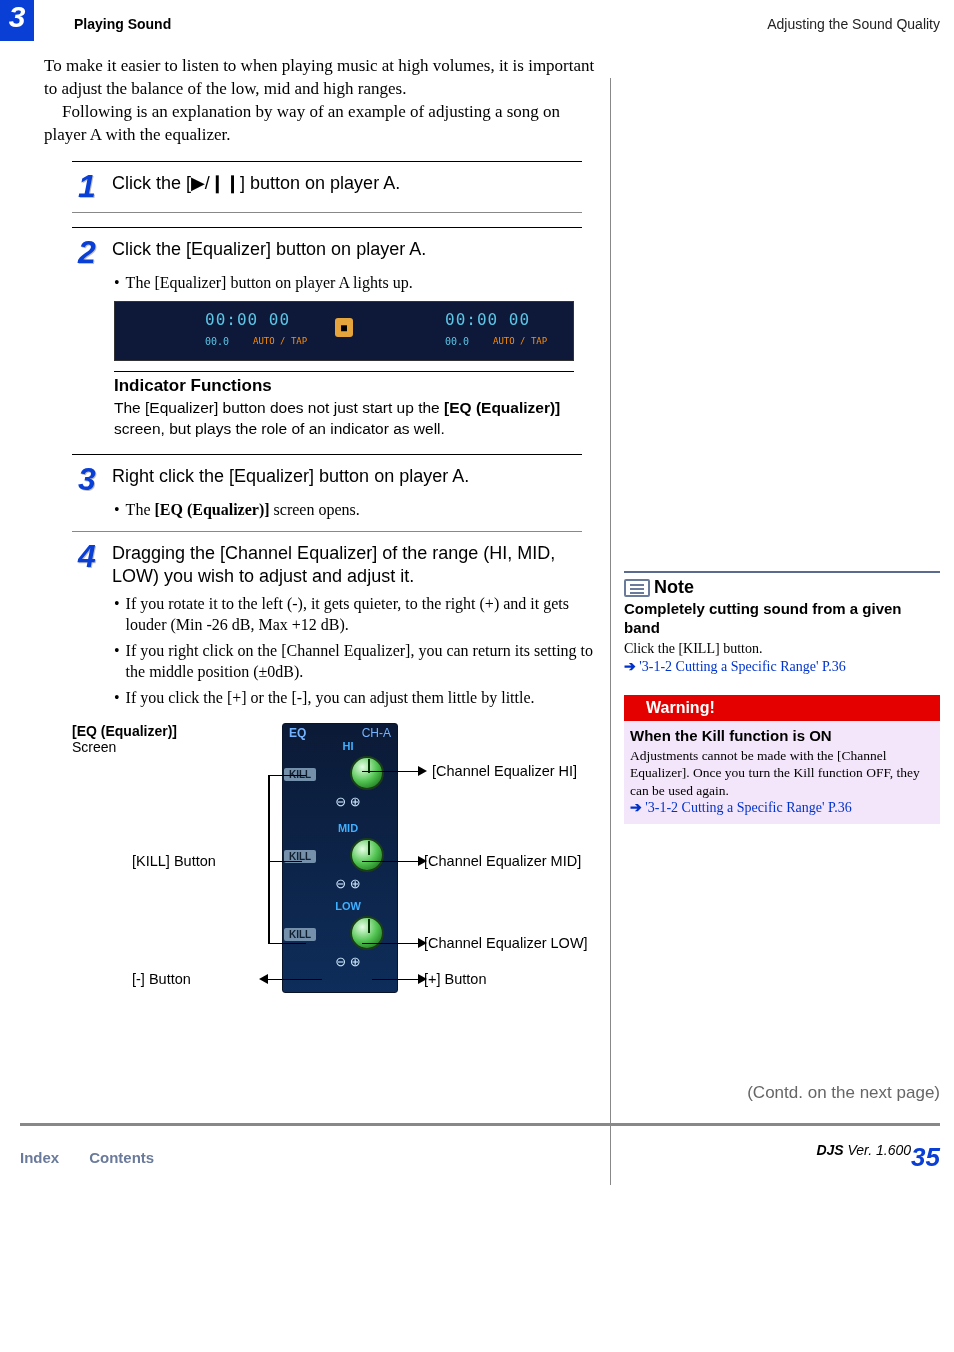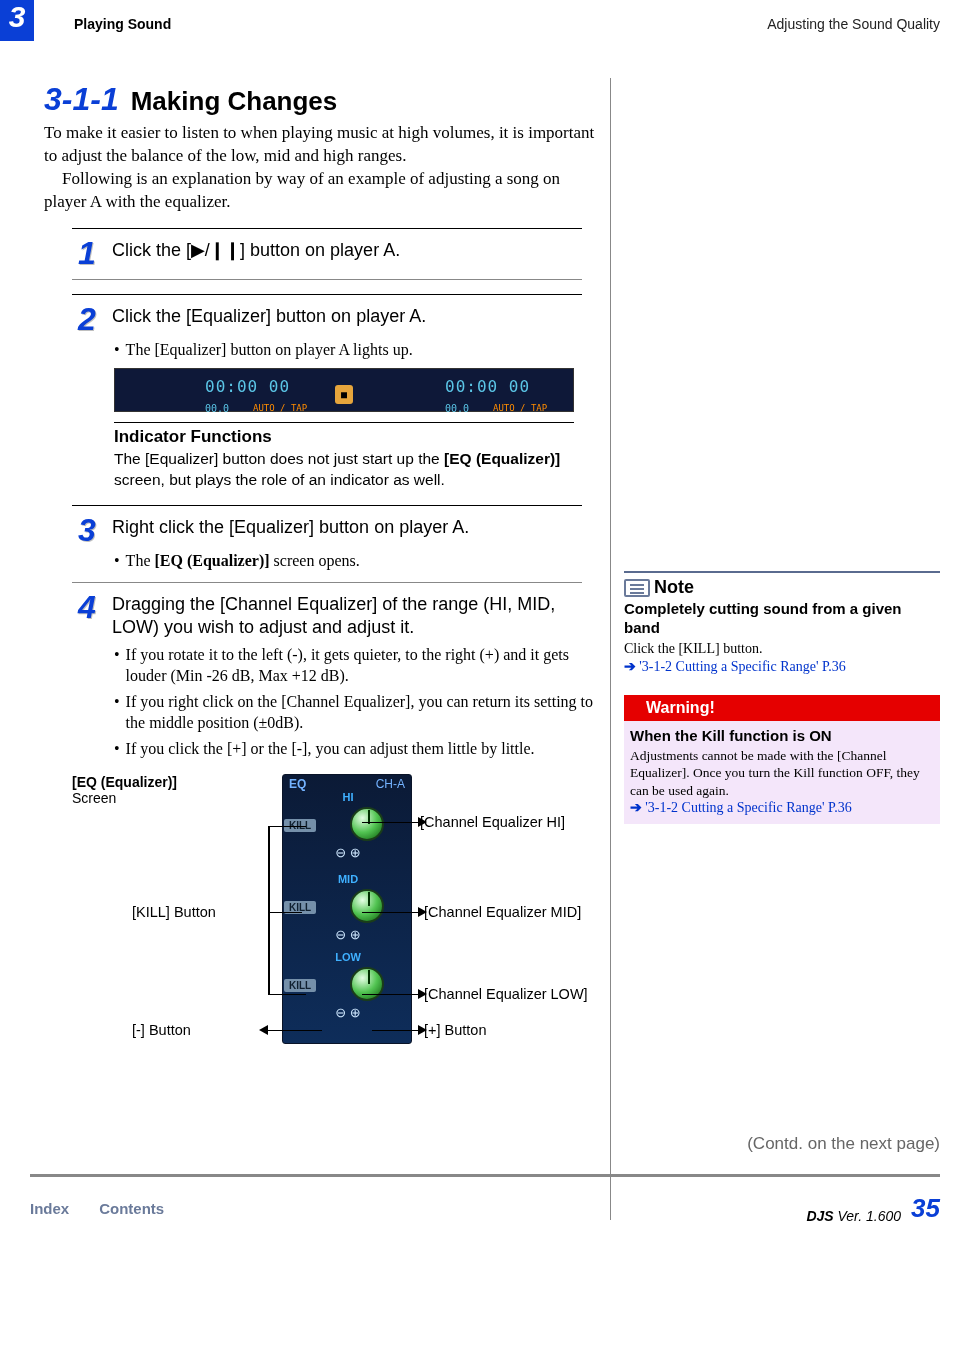--- a/index.html
+++ b/index.html
@@ -19,30 +19,30 @@
   .intro-text { font-size: 17px; line-height: 1.35; margin-top: 4px; }
   .intro-text .indent { text-indent: 18px; display: block; }
   .step-hr-top { border: none; border-top: 1.5px solid #000; margin: 14px 0 10px 28px; width: 510px; }
   .step-hr-bot { border: none; border-top: 1px solid #888; margin: 10px 0 0 28px; width: 510px; }
   .step-row { display: flex; align-items: flex-start; gap: 10px; padding-left: 28px; }
   .step-num-img { font-family: Arial, sans-serif; font-weight: bold; font-style: italic; font-size: 32px; color: #0a3fd6; width: 30px; text-align: center; line-height: 1; text-shadow: 1px 1px 0 rgba(0,0,0,0.25); flex-shrink: 0; margin-top: -2px; }
   .step-text { font-family: Arial, sans-serif; font-size: 18px; line-height: 1.3; }
   .step-sub { font-family: Georgia, serif; font-size: 16px; padding-left: 70px; margin-top: 4px; }
   .step-sub-item { display: flex; gap: 6px; margin-bottom: 4px; line-height: 1.35; }
   .step-sub-item .bull { flex-shrink: 0; }
-  .ui-img-placeholder { background: #0e1838; width: 460px; height: 44px; margin: 8px 0 8px 70px; border: 1px solid #333; position: relative; }
+  .ui-img-placeholder { background: #0e1838; width: 460px; height: 60px; margin: 8px 0 8px 70px; border: 1px solid #333; position: relative; }
   .ui-img-inner { position: absolute; color: #5bc5e6; font-family: monospace; font-size: 10px; }
   .indicator-block { margin: 10px 0 0 70px; width: 460px; }
   .indicator-hr { border: none; border-top: 1.5px solid #000; margin-bottom: 4px; }
   .indicator-title { font-family: Arial, sans-serif; font-weight: bold; font-size: 17px; margin-bottom: 2px; }
   .indicator-body { font-family: Arial, sans-serif; font-size: 15.5px; line-height: 1.35; }
   .indicator-body b { font-weight: bold; }
   .eq-diagram { margin: 14px 0 0 28px; position: relative; height: 280px; }
   .eq-screen-label { font-family: Arial, sans-serif; font-size: 14px; position: absolute; left: 0; top: 0; }
-  .eq-panel { position: absolute; left: 210px; top: 0; width: 130px; height: 270px; background: linear-gradient(#0b1a36,#0e2d5a); border: 1px solid #0a1428; border-radius: 3px; }
+  .eq-panel { position: absolute; left: 210px; top: 0; width: 116px; height: 270px; background: linear-gradient(#0b1a36,#0e2d5a); border: 1px solid #0a1428; border-radius: 3px; }
   .eq-band { position: absolute; width: 128px; left: 1px; text-align: center; }
   .eq-band-label { color: #3fb0ff; font-family: Arial, sans-serif; font-size: 11px; font-weight: bold; }
   .eq-kill { display: inline-block; background: #7590aa; color: #102030; font-family: Arial, sans-serif; font-size: 10px; font-weight: bold; padding: 1px 5px; border-radius: 2px; margin-top: 3px; }
   .eq-knob { width: 34px; height: 34px; border-radius: 50%; background: radial-gradient(circle at 35% 30%, #e6ffe6, #52c452, #0a5a0a); margin: 4px auto; border: 2px solid #1a3d1a; position: relative; }
   .eq-knob::after { content: ''; position: absolute; width: 2px; height: 14px; background: #003000; top: 1px; left: 16px; }
   .eq-pm { color: #cfe8ff; font-family: Arial, sans-serif; font-size: 13px; }
   .eq-eq-label { position: absolute; left: 6px; top: 2px; color: #74b3ff; font-family: Arial, sans-serif; font-weight: bold; font-size: 12px; }
   .eq-ch-label { position: absolute; right: 6px; top: 2px; color: #74b3ff; font-family: Arial, sans-serif; font-weight: normal; font-size: 12px; }
   .callout { position: absolute; font-family: Arial, sans-serif; font-size: 14.5px; }
   .callout-left { }
@@ -61,24 +61,24 @@
   .note-icon::after { content: ''; position: absolute; left: 4px; top: 3px; right: 4px; height: 2px; background: #6a7a9a; box-shadow: 0 4px 0 #6a7a9a, 0 8px 0 #6a7a9a; }
   .note-sub { font-family: Arial, sans-serif; font-weight: bold; font-size: 15px; margin-top: 2px; line-height: 1.25; }
   .note-body { font-family: Georgia, serif; font-size: 14px; margin-top: 2px; line-height: 1.3; }
   .note-link { color: #0033cc; font-size: 14px; }
   .note-arrow { font-family: Arial, sans-serif; font-weight: bold; }
   .warn-box { margin-top: 12px; }
   .warn-header { background: #e50000; color: #fff; font-family: Arial, sans-serif; font-weight: bold; font-size: 16px; padding: 4px 22px; }
   .warn-body { background: #f4e6fa; padding: 6px 6px 8px; }
   .warn-sub { font-family: Arial, sans-serif; font-weight: bold; font-size: 15px; margin-bottom: 3px; }
   .warn-text { font-family: Georgia, serif; font-size: 13.5px; line-height: 1.3; }
-  .footer { border-top: 3px solid #888; margin: 20px 14px 0 30px; display: flex; justify-content: space-between; align-items: center; padding: 16px 0 12px; }
+  .footer { border-top: 3px solid #888; margin: 20px 14px 0 20px; display: flex; justify-content: space-between; align-items: center; padding: 16px 0 12px; }
   .footer-links { display: flex; gap: 30px; }
   .footer-link { font-family: Arial, sans-serif; font-weight: bold; font-size: 15px; color: #6a7a9a; }
-  .footer-right { font-family: Arial, sans-serif; font-size: 14px; display: flex; align-items: flex-end; gap: 10px; }
+  .footer-right { font-family: Arial, sans-serif; font-size: 14px; display: flex; align-items: flex-start; }
   .footer-ver { font-style: italic; }
   .footer-ver b { font-style: italic; }
   .footer-page { font-family: Arial, sans-serif; font-weight: bold; font-style: italic; font-size: 26px; color: #0a3fd6; }
 </style>
 </head>
 <body>
 <div class="page">
 
 <div class="header-bar">
   <div class="chapter-num">3</div>
@@ -88,24 +88,20 @@
   </div>
 </div>
 <div style="display:flex">
       <div style="width:34px;height:3px;background:#0a3fd6"></div>
     </div>
 
 <div class="vertical-sep"></div>
 
 <div class="body-wrap">
   <div class="main-col">
-    <div class="sec-heading">
-      <span class="sec-num">3-1-1</span>
-      <span class="sec-title">Making Changes</span>
-    </div>
     <div class="intro-text">
       <span>To make it easier to listen to when playing music at high volumes, it is important to adjust the balance of the low, mid and high ranges.</span>
       <span class="indent">Following is an explanation by way of an example of adjusting a song on player A with the equalizer.</span>
     </div>
 
     <hr class="step-hr-top">
     <div class="step-row">
       <div class="step-num-img">1</div>
       <div class="step-text">Click the [▶/❙❙] button on player A.</div>
     </div>
@@ -198,21 +194,21 @@
         <div class="eq-band" style="top:176px">
           <div class="eq-band-label">LOW</div>
           <div style="display:flex;justify-content:center;align-items:center;gap:6px">
                 <span class="eq-kill">KILL</span>
                 <div class="eq-knob"></div>
               </div>
           <div class="eq-pm"><span>⊖</span> <span>⊕</span></div>
         </div>
       </div>
 
-      <div class="callout" style="left:348px; top:40px">[Channel Equalizer HI]</div>
+      <div class="callout" style="left:360px; top:40px">[Channel Equalizer HI]</div>
       <div class="arrow-line h" style="left:290px; top:48px; width:56px"></div>
       <div class="arrowhead right" style="left:346px; top:43px"></div>
 
       <div class="callout" style="left:352px; top:130px">[Channel Equalizer MID]</div>
       <div class="arrow-line h" style="left:290px; top:138px; width:56px"></div>
       <div class="arrowhead right" style="left:346px; top:133px"></div>
 
       <div class="callout" style="left:352px; top:212px">[Channel Equalizer LOW]</div>
       <div class="arrow-line h" style="left:290px; top:220px; width:56px"></div>
       <div class="arrowhead right" style="left:346px; top:215px"></div>

